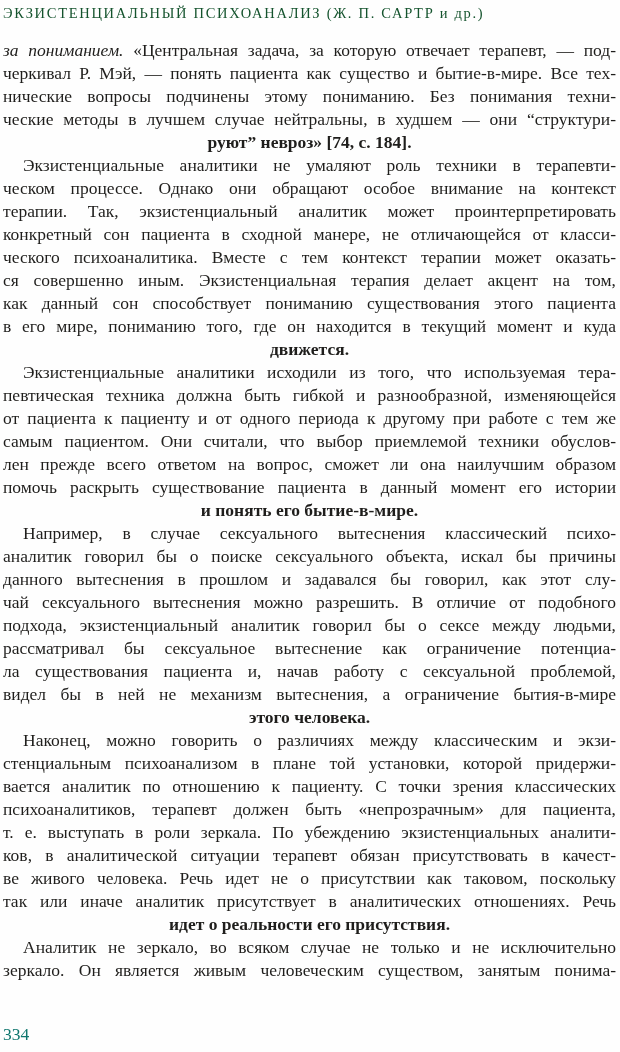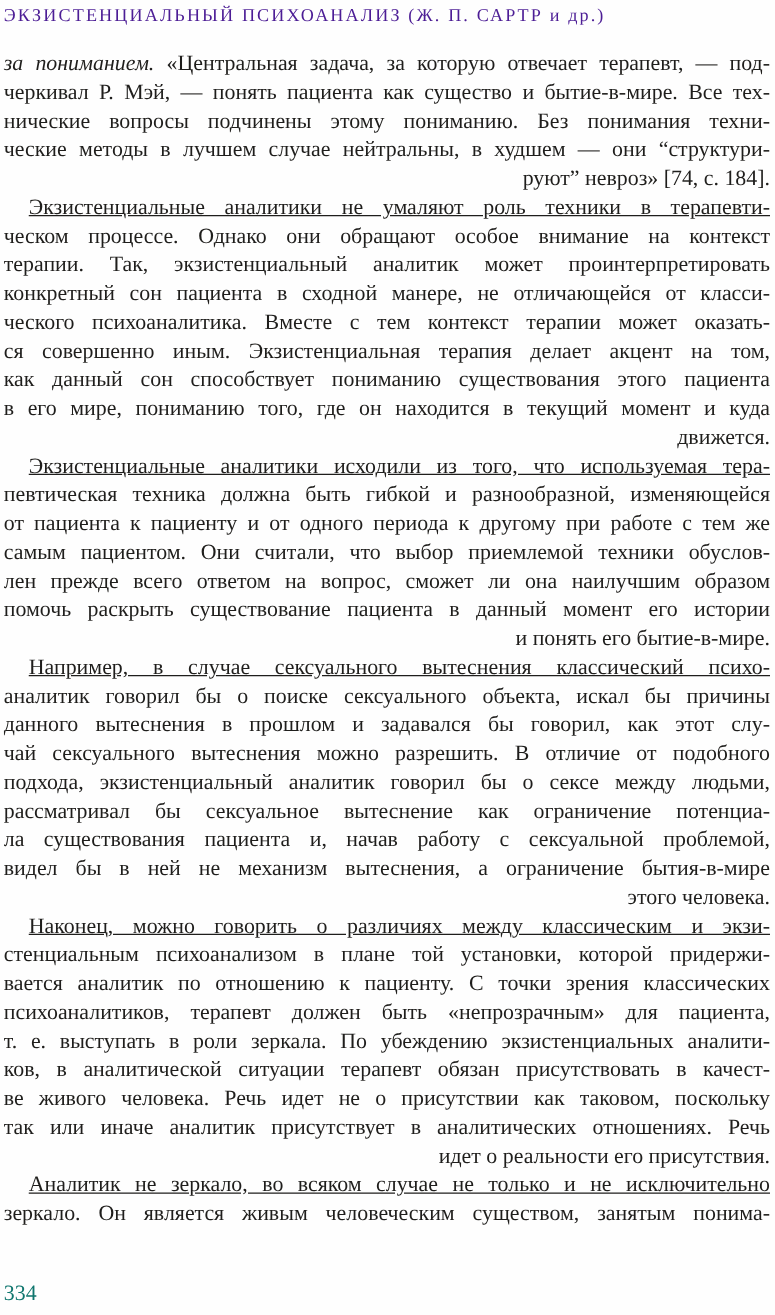--- a/index.html
+++ b/index.html
@@ -14,42 +14,43 @@
     background: #fefefe;
     color: #1f1e1c;
     overflow: hidden;
   }
   .running-header {
     position: absolute;
     top: 5px; left: 3px;
     font-size: 14.5px;
     letter-spacing: 1.7px;
     white-space: nowrap;
-    color: #4c1d95;
+    color: #14532d;
   }
   .body-text {
     position: absolute;
     top: 39px; left: 3px;
     width: 613px;
     font-size: 17.5px;
     line-height: 23px;
   }
   .paragraph { margin: 0; }
   .text-line {
     text-align: justify;
     text-align-last: justify;
     height: 23px;
     overflow: hidden;
     white-space: normal;
   }
   .text-line.last {
-    text-align: right;
+    text-align: center;
     text-align-last: auto;
+    font-weight: bold;
   }
-  .text-line.indent { text-indent: 20px; text-decoration: underline; }
+  .text-line.indent { text-indent: 20px; }
   .italic-lead { font-style: italic; }
   .page-number {
     position: absolute;
     top: 1024px; left: 3px;
     font-size: 17.5px;
     color: #0f766e;
   }
 </style>
 </head>
 <body>

